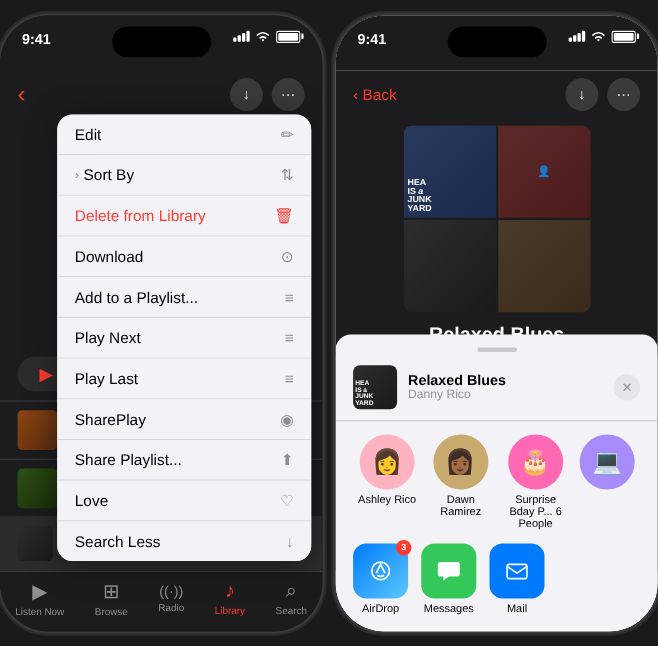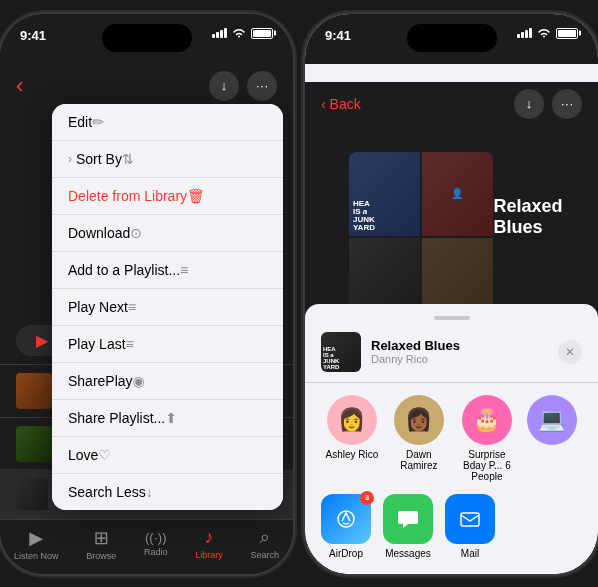--- a/index.html
+++ b/index.html
@@ -189,20 +189,21 @@
       right: 10px;
       background: rgba(242,242,247,0.98);
       border-radius: 14px;
       overflow: hidden;
       z-index: 50;
       box-shadow: 0 4px 30px rgba(0,0,0,0.4);
     }
     .menu-item {
       display: flex;
       align-items: center;
+      justify-content: space-between;
       padding: 10px 16px;
       border-bottom: 0.5px solid rgba(0,0,0,0.1);
       background: rgba(242,242,247,0.95);
     }
     .menu-item:last-child {
       border-bottom: none;
     }
     .menu-item-label {
       font-size: 14px;
       color: #000;
@@ -354,29 +355,28 @@
     .tab-label.active { color: #ff3b30; }
 
     
     .right-phone .screen {
       background: #f2f2f7;
     }
 
     
     .right-album-section {
       position: absolute;
-      top: 68px;
+      top: 50px;
       left: 0;
       right: 0;
       height: 260px;
       background: #1c1c1e;
       display: flex;
-      flex-direction: row;
-      align-items: center;
-      padding-left: 44px;
+      flex-direction: column;
+      align-items: center;
     }
     .right-album-grid {
       width: 170px;
       height: 170px;
       margin-top: 50px;
       display: grid;
       grid-template-columns: 1fr 1fr;
       grid-template-rows: 1fr 1fr;
       gap: 2px;
       border-radius: 8px;

